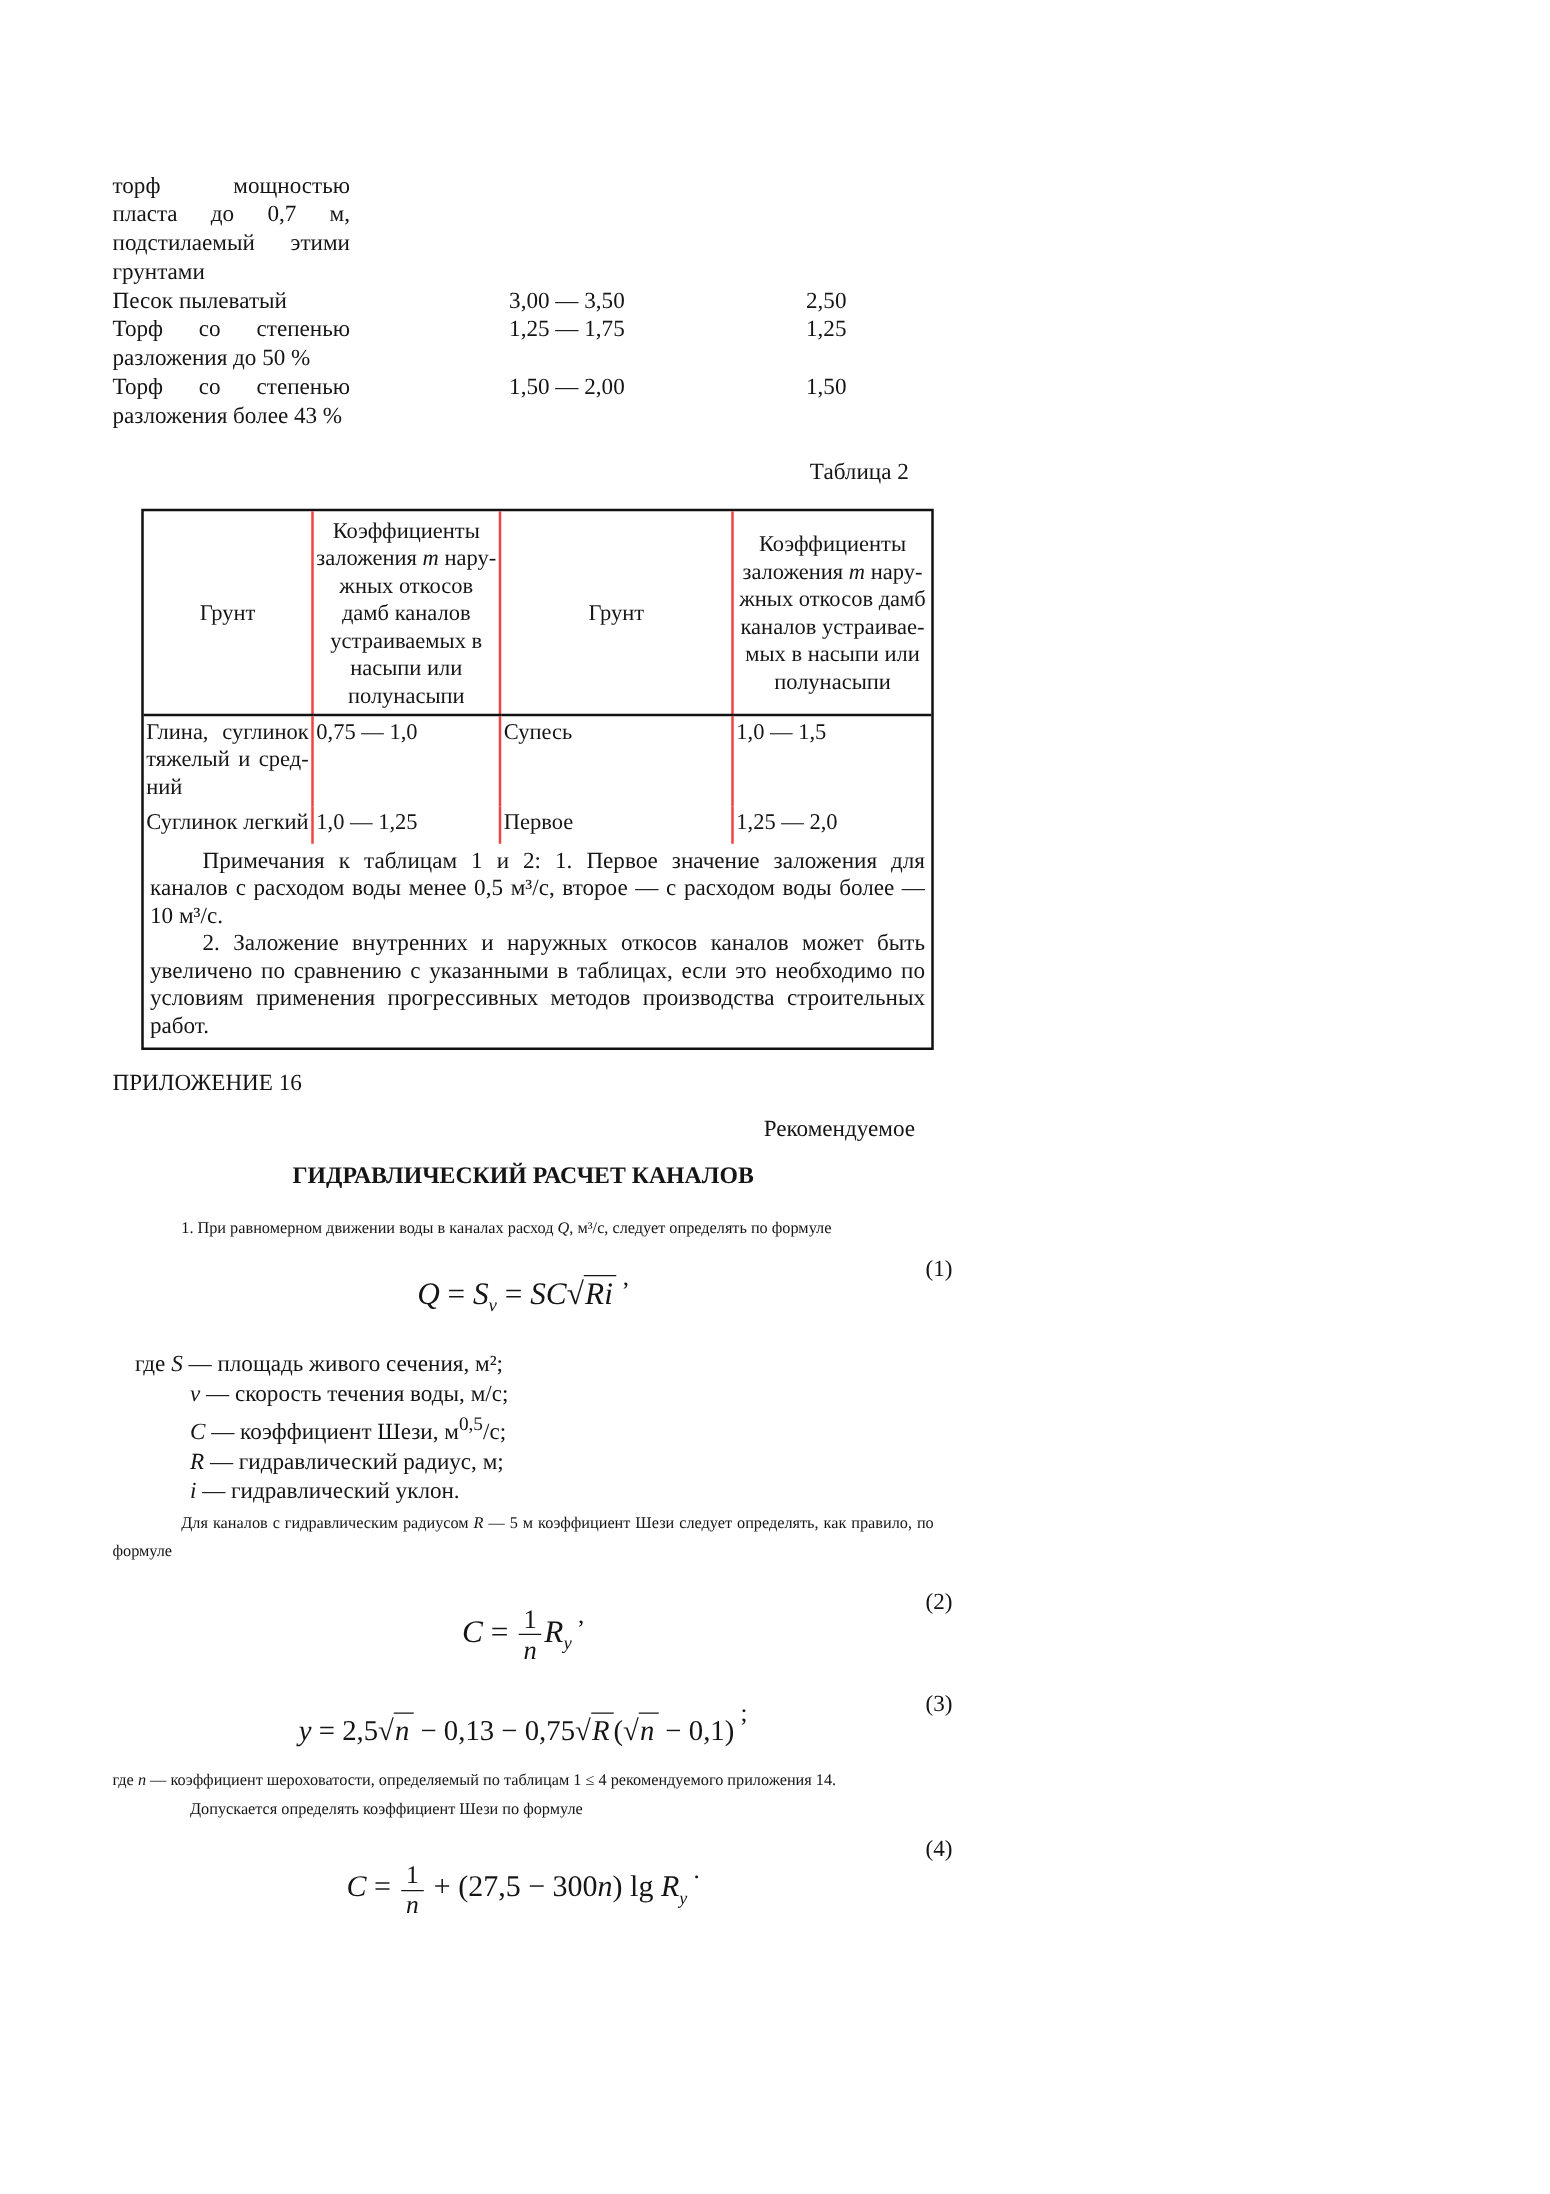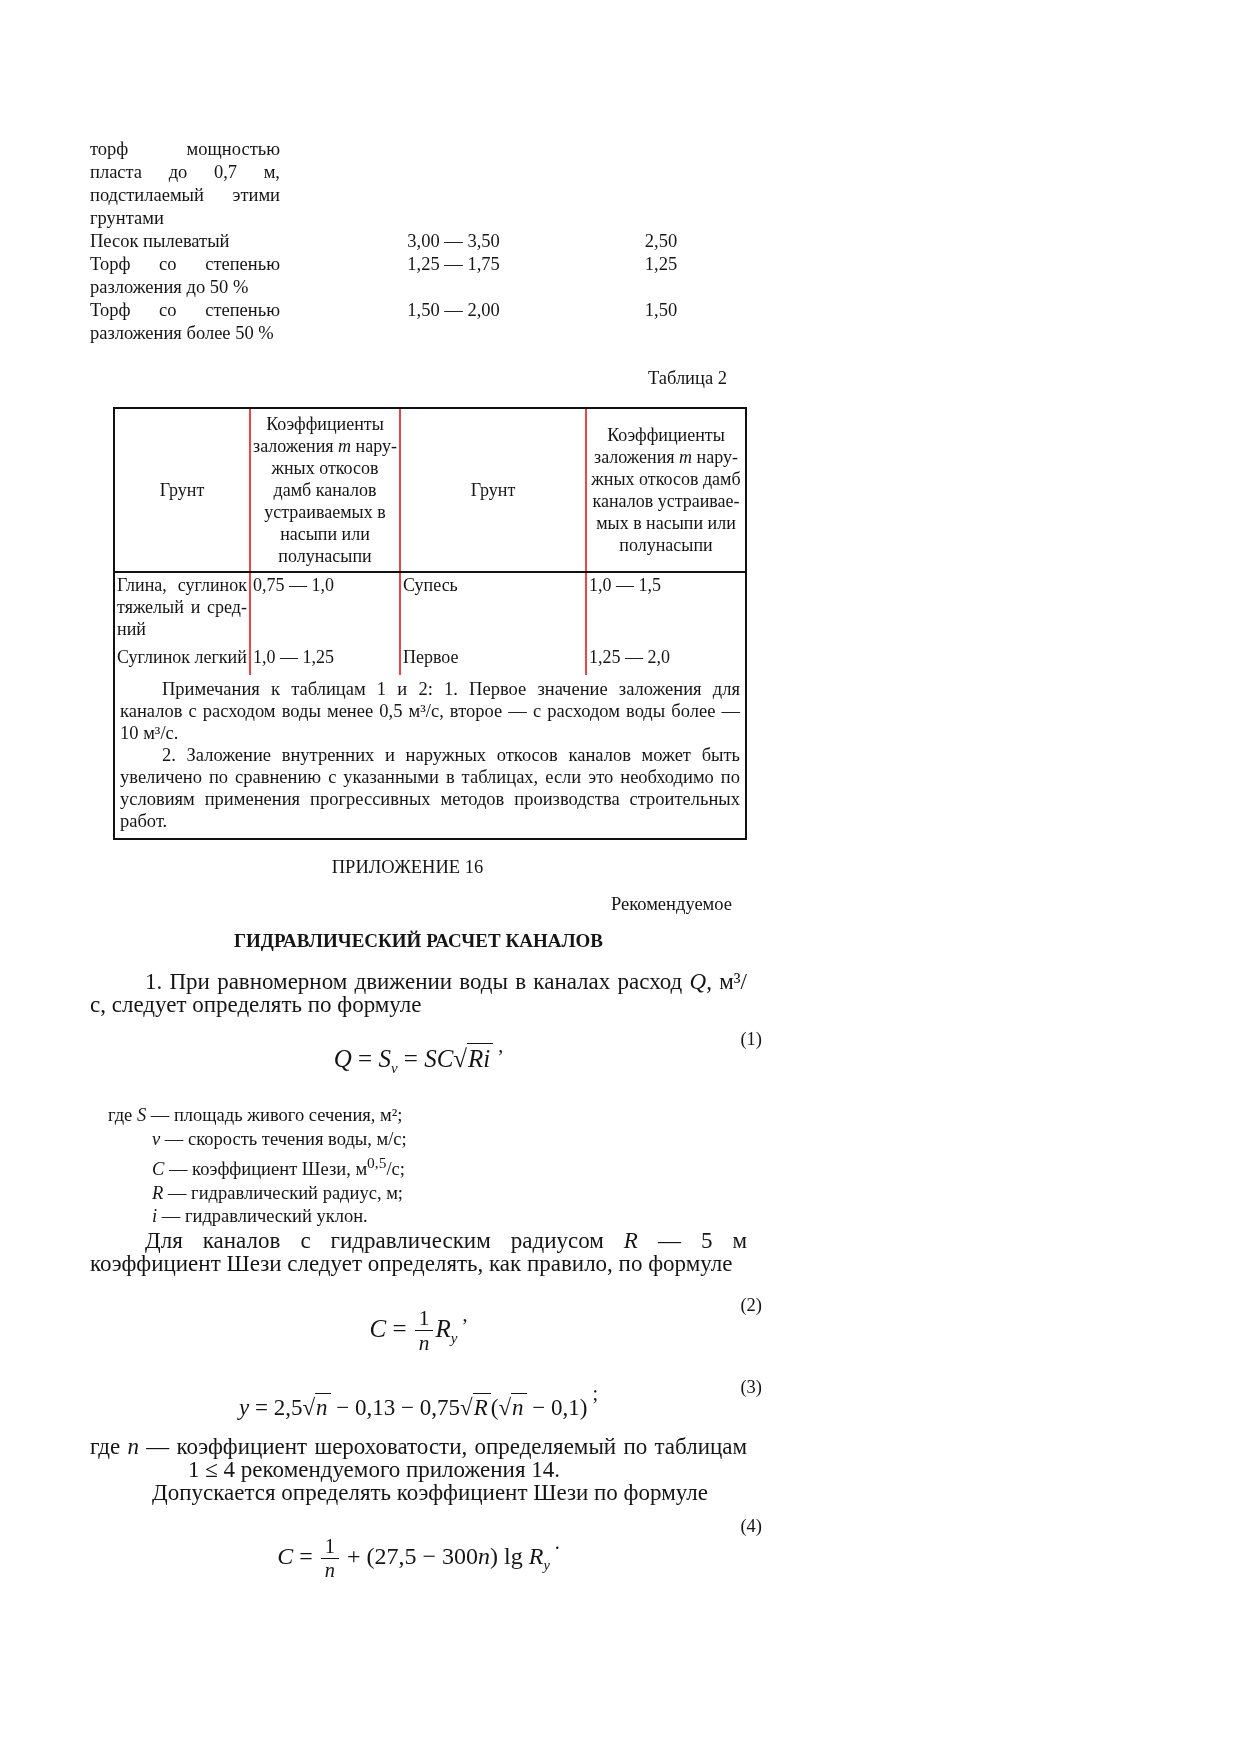--- a/index.html
+++ b/index.html
@@ -33,24 +33,24 @@
   td.cell-num{text-align:left;font-size:18.5px;}
   td.cell-soil{text-align:justify;font-size:18.5px;}
   td.cell-soil2{text-align:left;font-size:18.5px;padding-left:3px;}
   tr.r1 td{height:70px;}
   tr.r2 td{height:28px;}
   .t2notes{padding:3px 5px 6px 5px;font-size:18.5px;line-height:22px;text-align:justify;}
   .t2notes p{margin:0;text-indent:42px;}
   .ivar{font-style:italic;}
 
   
-  .app16{margin-top:16px;text-align:center;padding-right:22px;font-size:18.5px;line-height:23px;}
+  .app16{margin-top:16px;text-align:left;padding-right:22px;font-size:18.5px;line-height:23px;}
   .recc{margin-top:14px;text-align:right;padding-right:15px;font-size:18.5px;line-height:23px;}
   .sec-title{margin-top:13px;text-align:center;font-size:19px;font-weight:bold;line-height:24px;}
-  .par{font-size:23px;line-height:23px;text-align:justify;margin:0;}
+  .par{font-size:13px;line-height:23px;text-align:justify;margin:0;}
   .p-first{margin-top:17px;text-indent:55px;}
   .p-chezy{text-indent:55px;}
   .p-n{padding-left:98px;text-indent:-98px;}
   .p-dop{text-indent:62px;}
 
   
   .eq{position:relative;text-align:center;font-size:25px;}
   .eq .math{display:inline-block;white-space:nowrap;}
   .eq-label{position:absolute;right:-15px;top:0;font-size:18.5px;font-style:normal;}
   .punct{position:relative;top:-15px;margin-left:5px;font-size:20px;}
@@ -91,21 +91,21 @@
         <div class="cont-name">Песок пылеватый</div>
         <div class="cont-v1">3,00 — 3,50</div>
         <div class="cont-v2">2,50</div>
       </div>
       <div class="cont-row">
         <div class="cont-name">Торф со степенью разложения до 50 %</div>
         <div class="cont-v1">1,25 — 1,75</div>
         <div class="cont-v2">1,25</div>
       </div>
       <div class="cont-row">
-        <div class="cont-name">Торф со степенью разложения более 50 %</div>
+        <div class="cont-name">Торф со степенью разложения более 43 %</div>
         <div class="cont-v1">1,50 — 2,00</div>
         <div class="cont-v2">1,50</div>
       </div>
     </div>
 
     <div class="tbl-caption">Таблица 2</div>
 
     <div class="t2wrap">
       <table class="t2">
         <colgroup>

